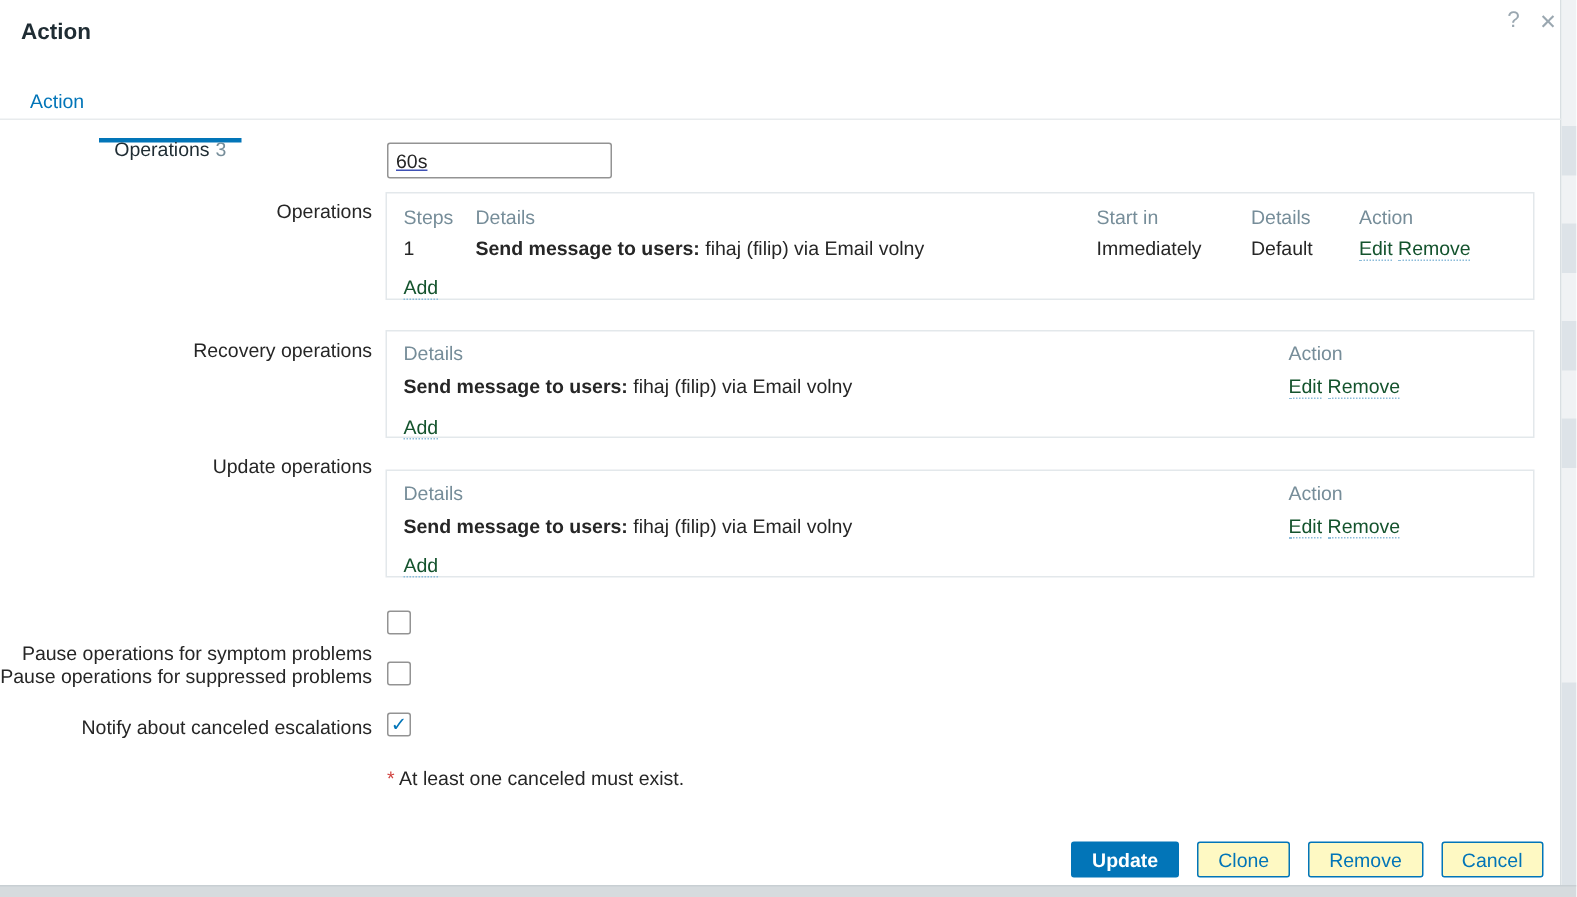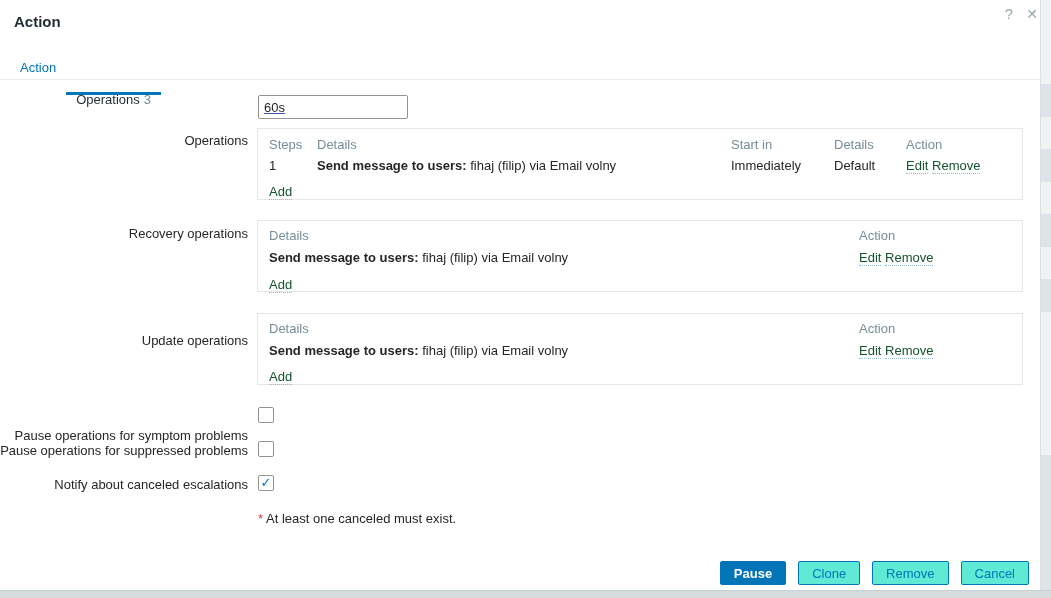--- a/index.html
+++ b/index.html
@@ -91,21 +91,21 @@
   }
 
   .hint { position: absolute; left: 258px; top: 511px; line-height: 15px; }
 
   
   .footer {
     position: absolute; right: 11px; top: 561px; display: flex; gap: 12px;
   }
   .btn {
     height: 24px; padding: 3px 13px; font: 13px "Liberation Sans", sans-serif;
-    border-radius: 2px; cursor: pointer; background: #5eead4;
+    border-radius: 2px; cursor: pointer; background: #fef9c3;
     border: 1px solid #0275b8; color: #0275b8;
   }
   .btn-primary { background: #0275b8; color: #fff; font-weight: bold; border-color: #0275b8; }
 </style>
 </head>
 <body>
 
 <div class="bg-strip">
   <div class="band" style="top:84px;height:33px"></div>
   <div class="band" style="top:149px;height:33px"></div>
@@ -149,21 +149,21 @@
   <div class="op-box" style="top:220px">
     <div class="cell th" style="left:11px;top:7px">Details</div>
     <div class="cell th" style="left:601px;top:7px">Action</div>
 
     <div class="cell" style="left:11px;top:29px"><span class="boldtxt">Send message to users:</span><span> fihaj (filip) via Email volny</span></div>
     <div class="cell" style="left:601px;top:29px"><span class="link">Edit</span>&nbsp;<span class="link">Remove</span></div>
 
     <div class="cell" style="left:11px;top:56px"><span class="link">Add</span></div>
   </div>
 
-  <div class="row-label" style="top:333px">Update operations</div>
+  <div class="row-label" style="top:303px">Update operations</div>
   <div class="op-box" style="top:313px">
     <div class="cell th" style="left:11px;top:7px">Details</div>
     <div class="cell th" style="left:601px;top:7px">Action</div>
 
     <div class="cell" style="left:11px;top:29px"><span class="boldtxt">Send message to users:</span><span> fihaj (filip) via Email volny</span></div>
     <div class="cell" style="left:601px;top:29px"><span class="link">Edit</span>&nbsp;<span class="link">Remove</span></div>
 
     <div class="cell" style="left:11px;top:55px"><span class="link">Add</span></div>
   </div>
 
@@ -172,19 +172,19 @@
 
   <div class="row-label" style="top:443px">Pause operations for suppressed problems</div>
   <div class="checkbox" style="top:441px"></div>
 
   <div class="row-label" style="top:477px">Notify about canceled escalations</div>
   <div class="checkbox" style="top:475px"><span>✓</span></div>
 
   <div class="hint"><span class="req">*</span><span>At least one canceled must exist.</span></div>
 
   <div class="footer">
-    <button class="btn btn-primary">Pause</button>
+    <button class="btn btn-primary">Update</button>
     <button class="btn">Clone</button>
     <button class="btn">Remove</button>
     <button class="btn">Cancel</button>
   </div>
 
 </div>
 
 </body></html>

